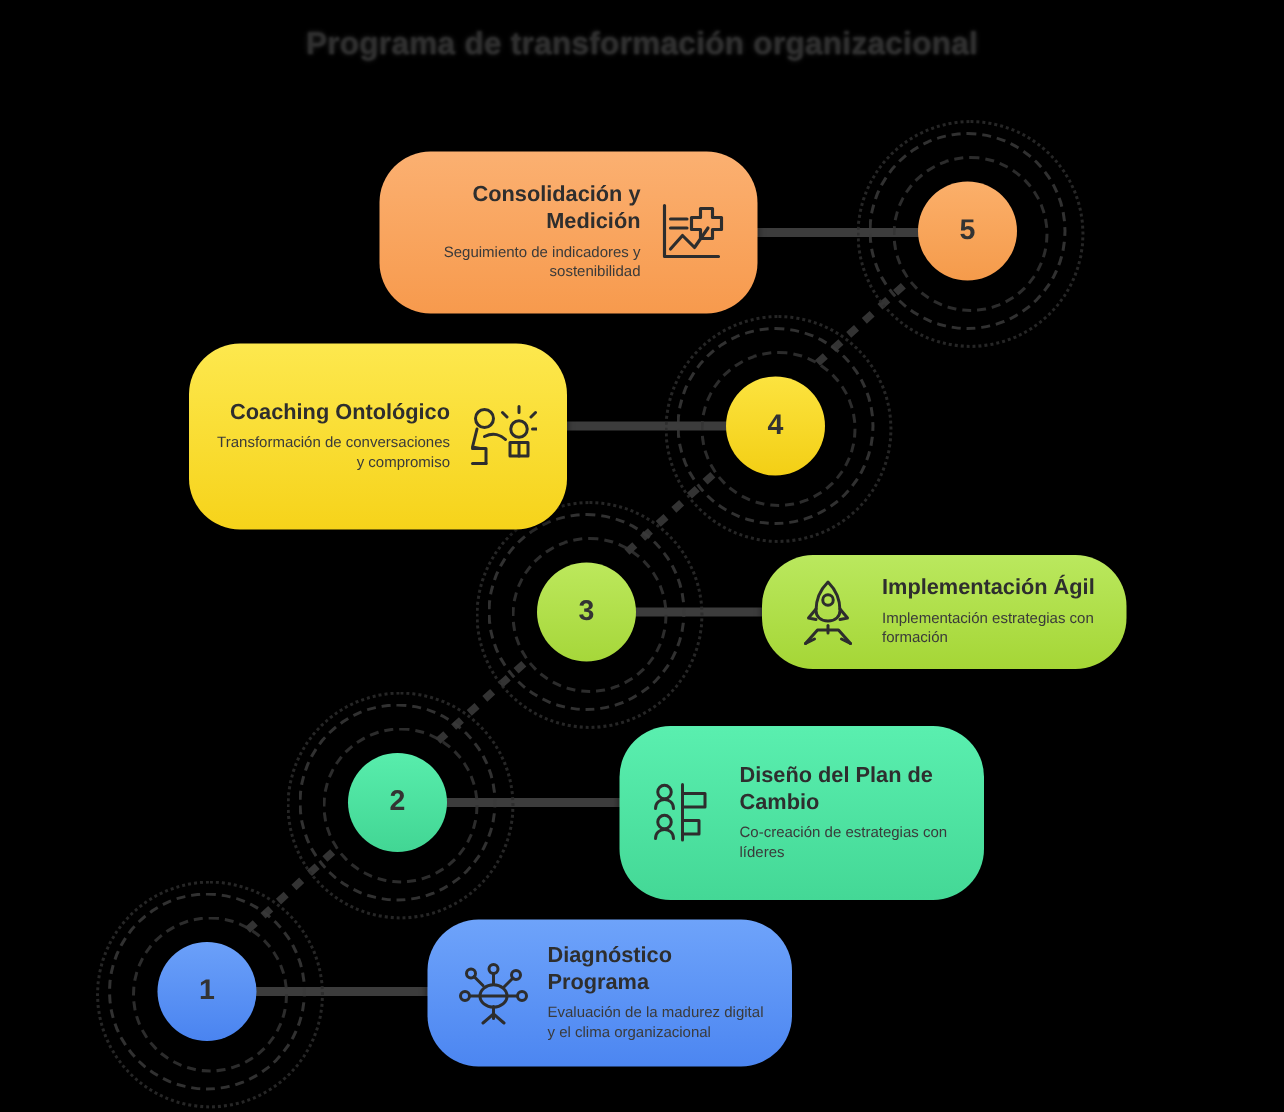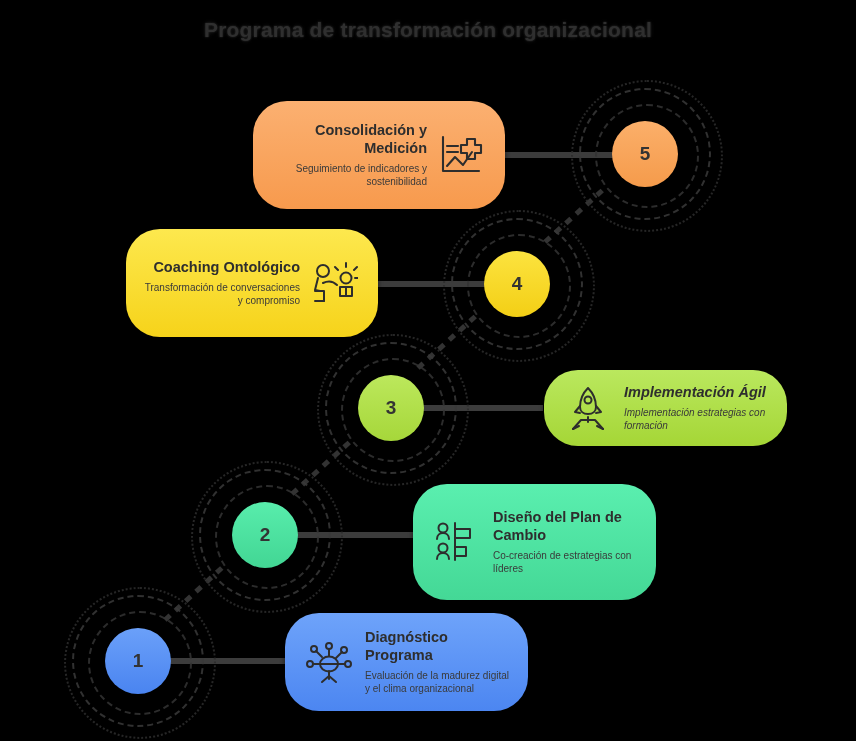--- a/index.html
+++ b/index.html
@@ -191,43 +191,43 @@
       <svg width="46" height="44" viewBox="0 0 46 44" fill="none" stroke="#2d2d2d" stroke-width="2.1" stroke-linecap="round" stroke-linejoin="round">
         <path d="M5 4 V38 H41"></path>
         <path d="M9 13 H20"></path>
         <path d="M9 19 H20"></path>
         <path d="M29 6 h8 v6 h6 v8 h-6 v6 h-8 v-6 h-6 v-8 h6 z"></path>
         <path d="M9 33 l8 -9 l8 8 l9 -13"></path>
       </svg>
     </div>
   </div>
 
-  <div class="card icon-right" style="left:126px; top:229px; width:252px; height:108px;
+  <div class="card icon-right" style="left:126px; top:229px; width:252px; height:124px;
               background:linear-gradient(180deg,#FDE84E,#F6D31A);">
     <div class="card-text align-right">
       <div class="card-title">Coaching Ontológico</div>
       <div class="card-desc">Transformación de conversaciones y compromiso</div>
     </div>
     <div class="card-icon">
       <svg width="48" height="44" viewBox="0 0 48 44" fill="none" stroke="#2d2d2d" stroke-width="2" stroke-linecap="round" stroke-linejoin="round">
         <circle cx="13" cy="10" r="6"></circle>
         <path d="M8 17 l-3 12 l5 1"></path>
         <path d="M5 30 h9 v10"></path>
         <path d="M14 40 h-9"></path>
         <path d="M13 22 c6 -3 11 -1 14 2"></path>
         <circle cx="36" cy="17" r="5.5"></circle>
         <path d="M30 26 h12 v9 h-12 z"></path>
         <path d="M36 26 v9"></path>
         <path d="M36 6 v-4 M44 9 l3 -3 M28 9 l-3 -3 M45 17 h3"></path>
       </svg>
     </div>
   </div>
 
-  <div class="card icon-left" style="left:544px; top:370px; width:243px; height:76px;
-              background:linear-gradient(180deg,#BAE85E,#A5D636);font-style:italic;">
+  <div class="card icon-left" style="left:508px; top:370px; width:243px; height:76px;
+              background:linear-gradient(180deg,#BAE85E,#A5D636);">
     <div class="card-icon">
       <svg width="46" height="46" viewBox="0 0 46 46" fill="none" stroke="#2d2d2d" stroke-width="2" stroke-linecap="round" stroke-linejoin="round">
         <path d="M23 3 c6 6 8 13 8 19 c0 4 -3 7 -8 7 c-5 0 -8 -3 -8 -7 c0 -6 2 -13 8 -19 z"></path>
         <circle cx="23" cy="15" r="3.5"></circle>
         <path d="M15 21 l-5 6 l5 1"></path>
         <path d="M31 21 l5 6 l-5 1"></path>
         <path d="M23 32 v5"></path>
         <path d="M8 44 l8 -9 h14 l8 9"></path>
         <path d="M8 44 l6 -3 M38 44 l-6 -3"></path>
       </svg>

